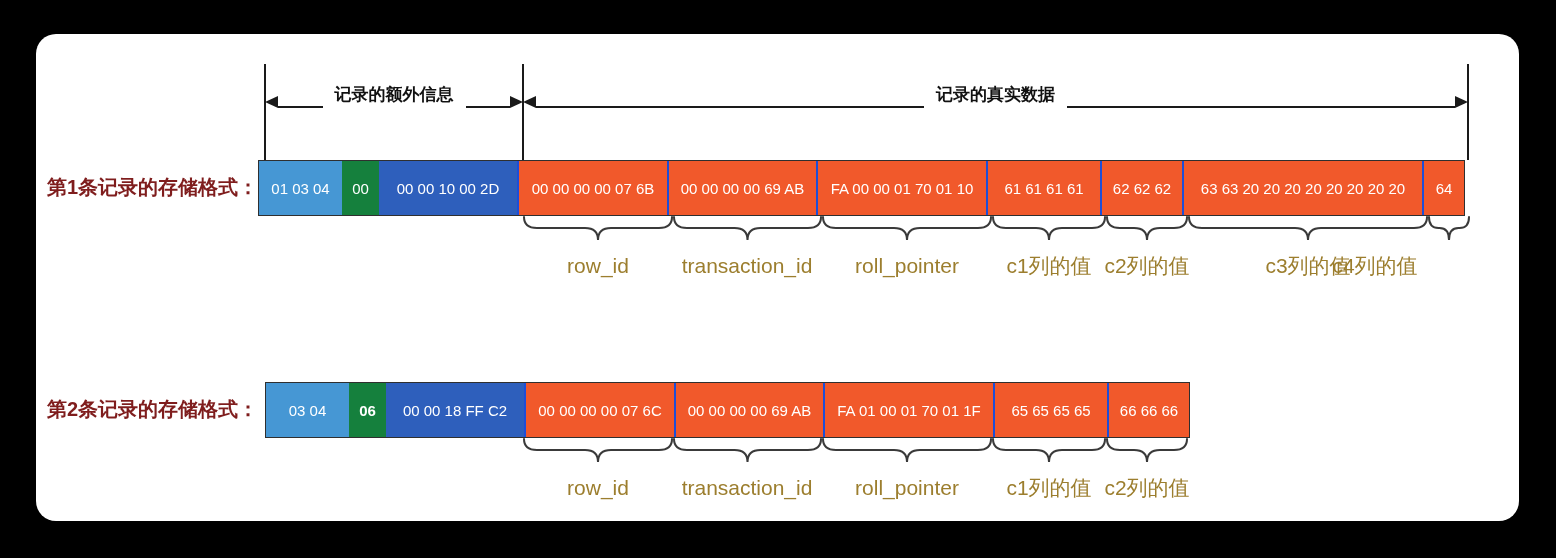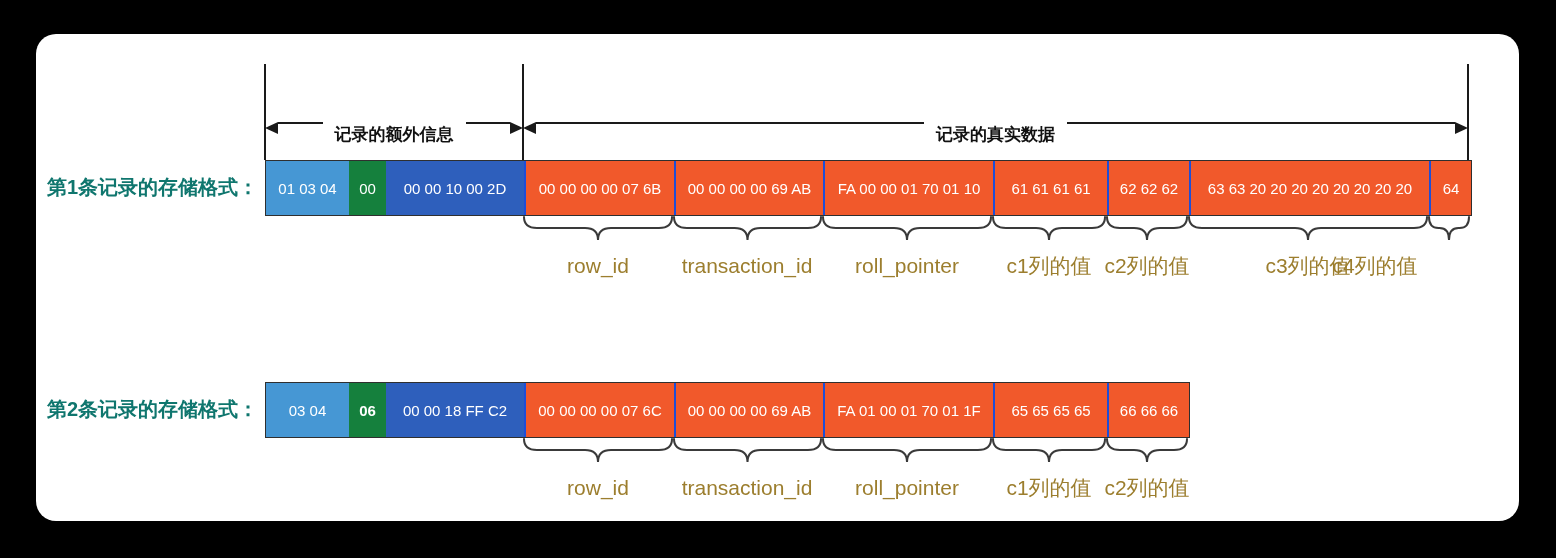--- a/index.html
+++ b/index.html
@@ -2,38 +2,38 @@
 <html><head>
 <meta charset="utf-8">
 <style>
   html,body{margin:0;padding:0;background:#000;}
   .canvas{position:relative;width:1556px;height:558px;background:#000;overflow:hidden;
           font-family:"Liberation Sans","DejaVu Sans",sans-serif;}
   .panel{position:absolute;left:36px;top:34px;width:1483px;height:487px;background:#ffffff;border-radius:20px;}
 
   
   .tick{position:absolute;width:2px;background:#1a1a1a;}
-  .measure{position:absolute;display:flex;align-items:flex-start;height:26px;margin-top:40px;}
+  .measure{position:absolute;display:flex;align-items:flex-end;height:26px;}
   .m-line{flex:1;height:2px;background:#1a1a1a;}
   .ah{width:0;height:0;flex:0 0 auto;}
   .ah-l{border-top:6px solid transparent;border-bottom:6px solid transparent;border-right:13px solid #1a1a1a;}
   .ah-r{border-top:6px solid transparent;border-bottom:6px solid transparent;border-left:13px solid #1a1a1a;}
   .m-label{padding:0 12px;font-size:17px;font-weight:600;color:#111;white-space:nowrap;line-height:26px;}
 
   
   .strip{position:absolute;display:flex;height:54px;border:1px solid #2f2f2f;box-sizing:content-box;}
   .seg{display:flex;align-items:center;justify-content:center;color:#fff;font-size:15px;
        white-space:nowrap;box-sizing:border-box;height:100%;}
   .c-lb{background:#4697D4;}
   .c-gr{background:#15803d;}
   .c-db{background:#2E5FBC;}
   .c-or{background:#F1592B;border-left:2px solid #1d4ed8;}
 
   .row-title{position:absolute;display:flex;align-items:center;justify-content:flex-end;
-             height:54px;font-size:20px;font-weight:bold;color:#0f766e;white-space:nowrap;}
+             height:54px;font-size:20px;font-weight:bold;color:#7f1d1d;white-space:nowrap;}
 
   .brace{position:absolute;height:26px;overflow:visible;}
   .brace path{fill:none;stroke:#3a3a3a;stroke-width:2;stroke-linecap:round;}
 
   .field-label{position:absolute;transform:translateX(-50%);font-size:21px;color:#9C7E2E;
                white-space:nowrap;line-height:26px;}
 </style>
 </head>
 <body>
 
@@ -54,21 +54,21 @@
     <div class="measure" style="left:487px;top:48px;width:945px;">
       <div class="ah ah-l"></div>
       <div class="m-line"></div>
       <span class="m-label">记录的真实数据</span>
       <div class="m-line"></div>
       <div class="ah ah-r"></div>
     </div>
 
     <div class="row-title" style="left:20px;top:126px;width:202px;">第1条记录的存储格式：</div>
 
-    <div class="strip" style="left:229px;top:126px;">
+    <div class="strip" style="left:222px;top:126px;">
       <div class="seg c-lb" style="width:83px;">01 03 04</div>
       <div class="seg c-gr" style="width:37px;">00</div>
       <div class="seg c-db" style="width:138px;">00 00 10 00 2D</div>
       <div class="seg c-or" style="width:150px;">00 00 00 00 07 6B</div>
       <div class="seg c-or" style="width:149px;">00 00 00 00 69 AB</div>
       <div class="seg c-or" style="width:170px;">FA 00 00 01 70 01 10</div>
       <div class="seg c-or" style="width:114px;">61 61 61 61</div>
       <div class="seg c-or" style="width:82px;">62 62 62</div>
       <div class="seg c-or" style="width:240px;">63 63 20 20 20 20 20 20 20 20</div>
       <div class="seg c-or" style="width:42px;">64</div>

